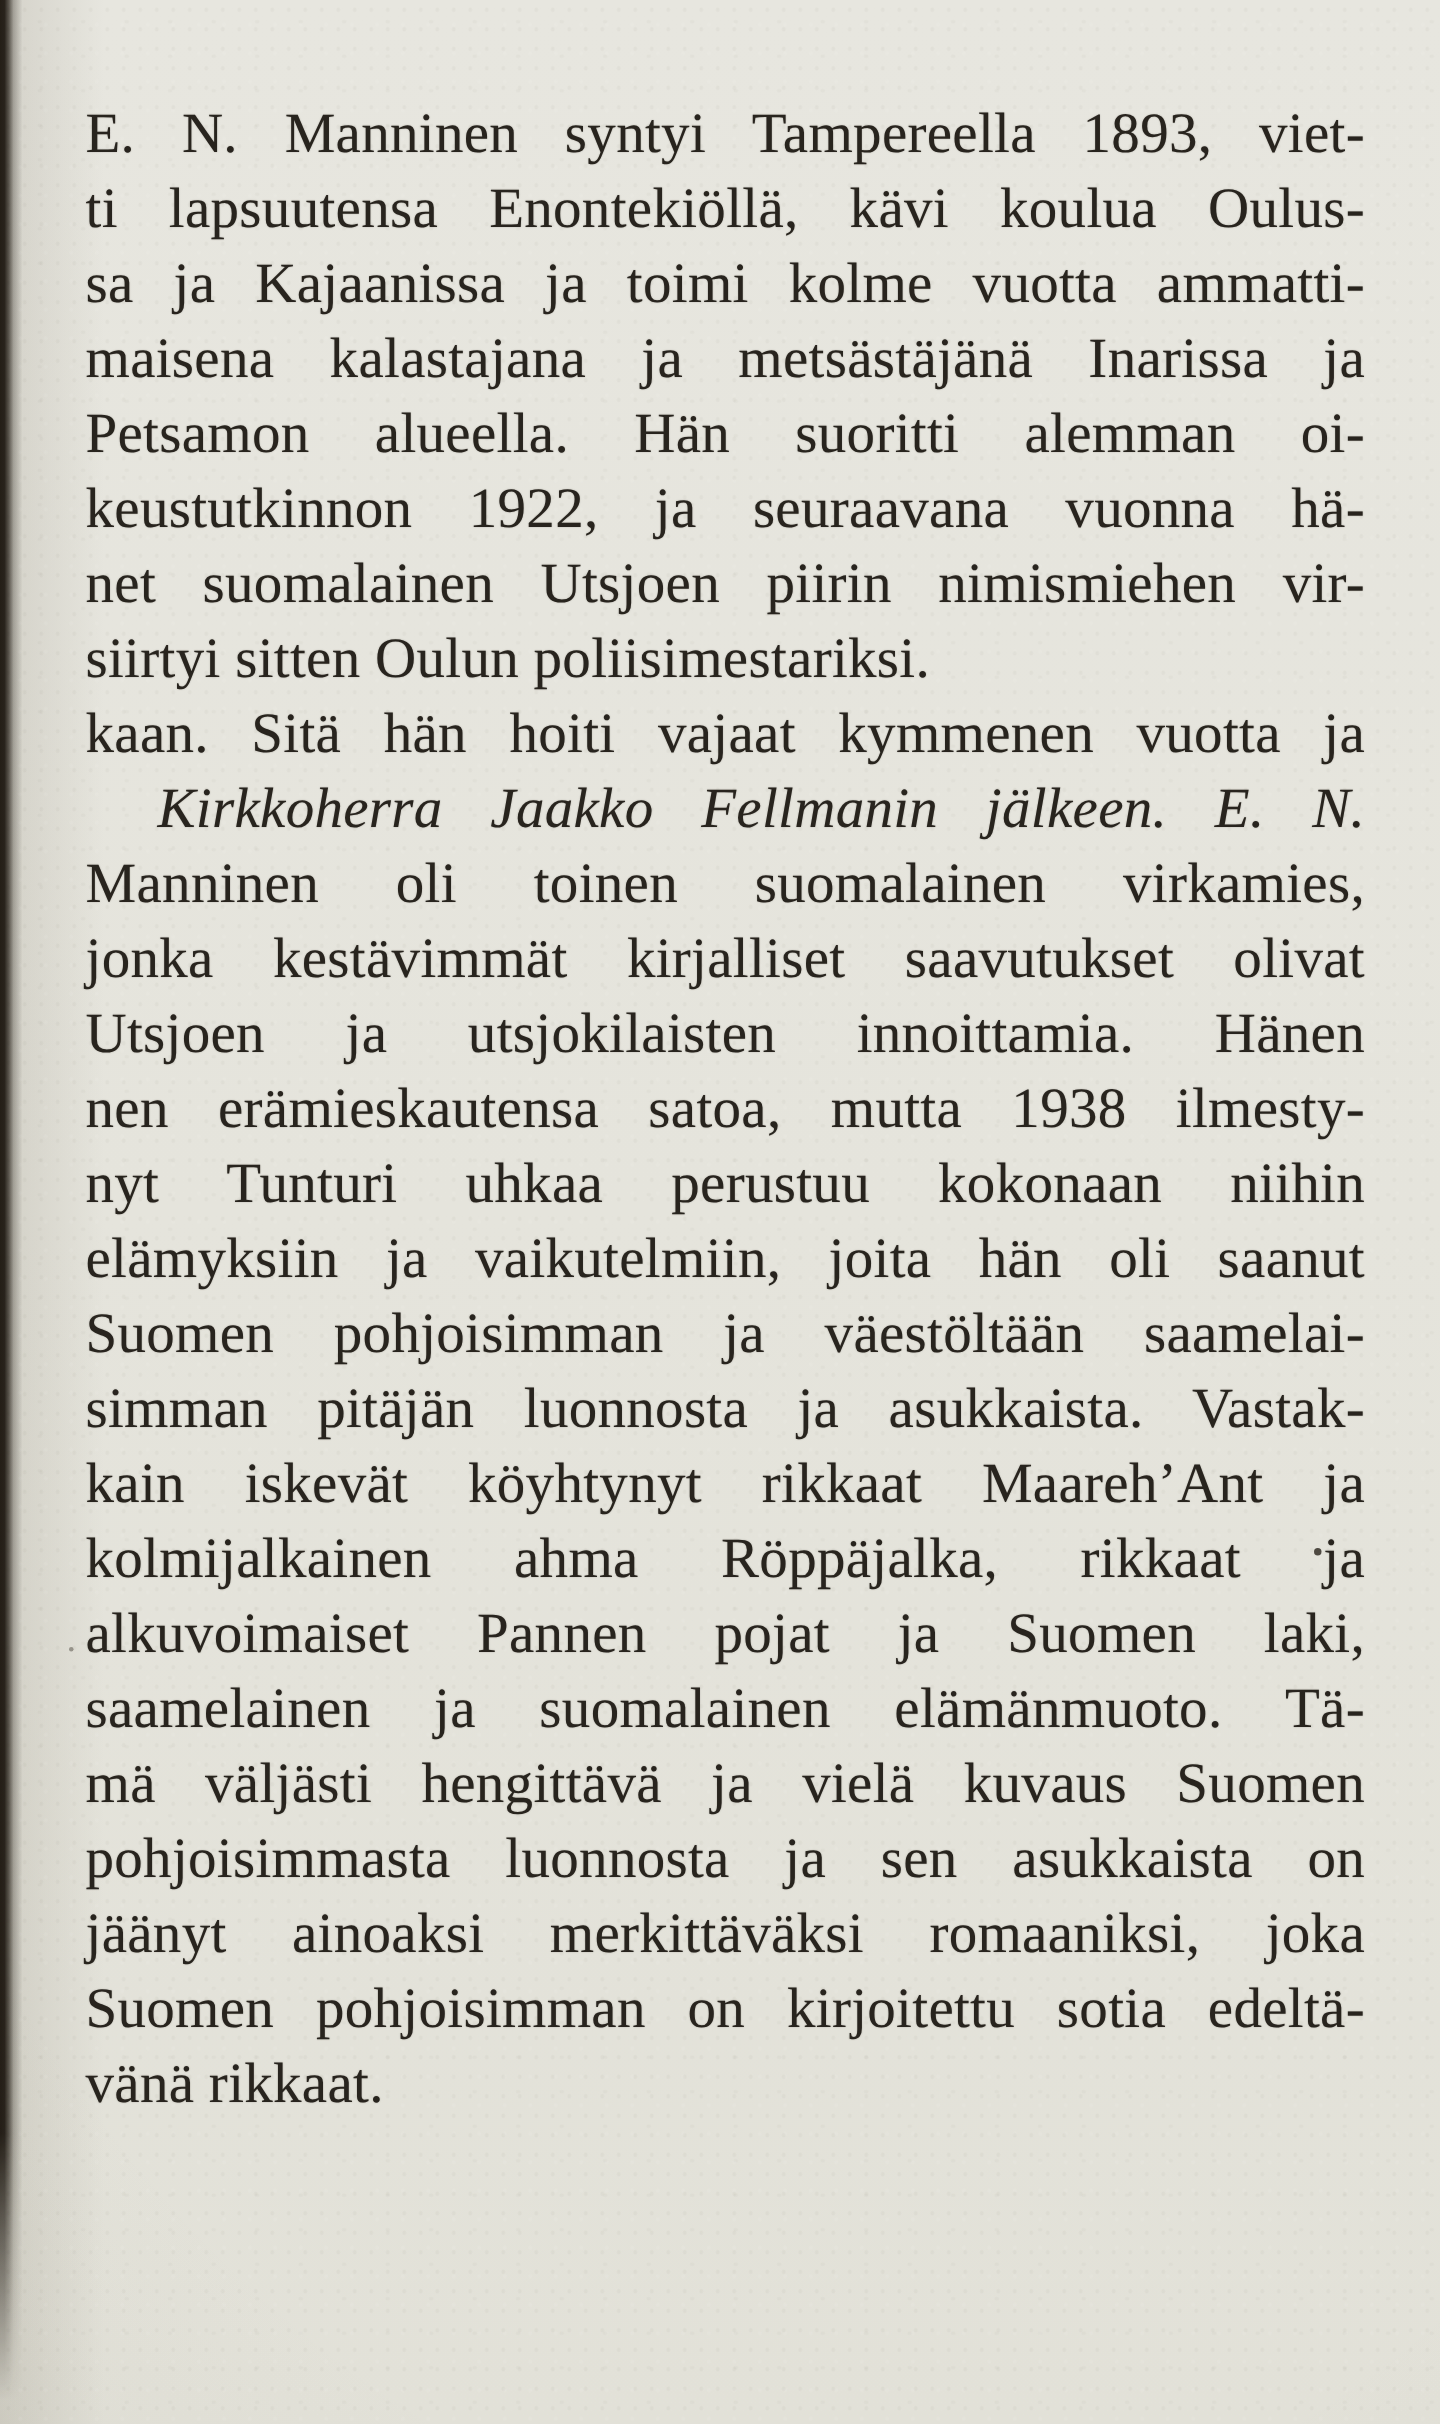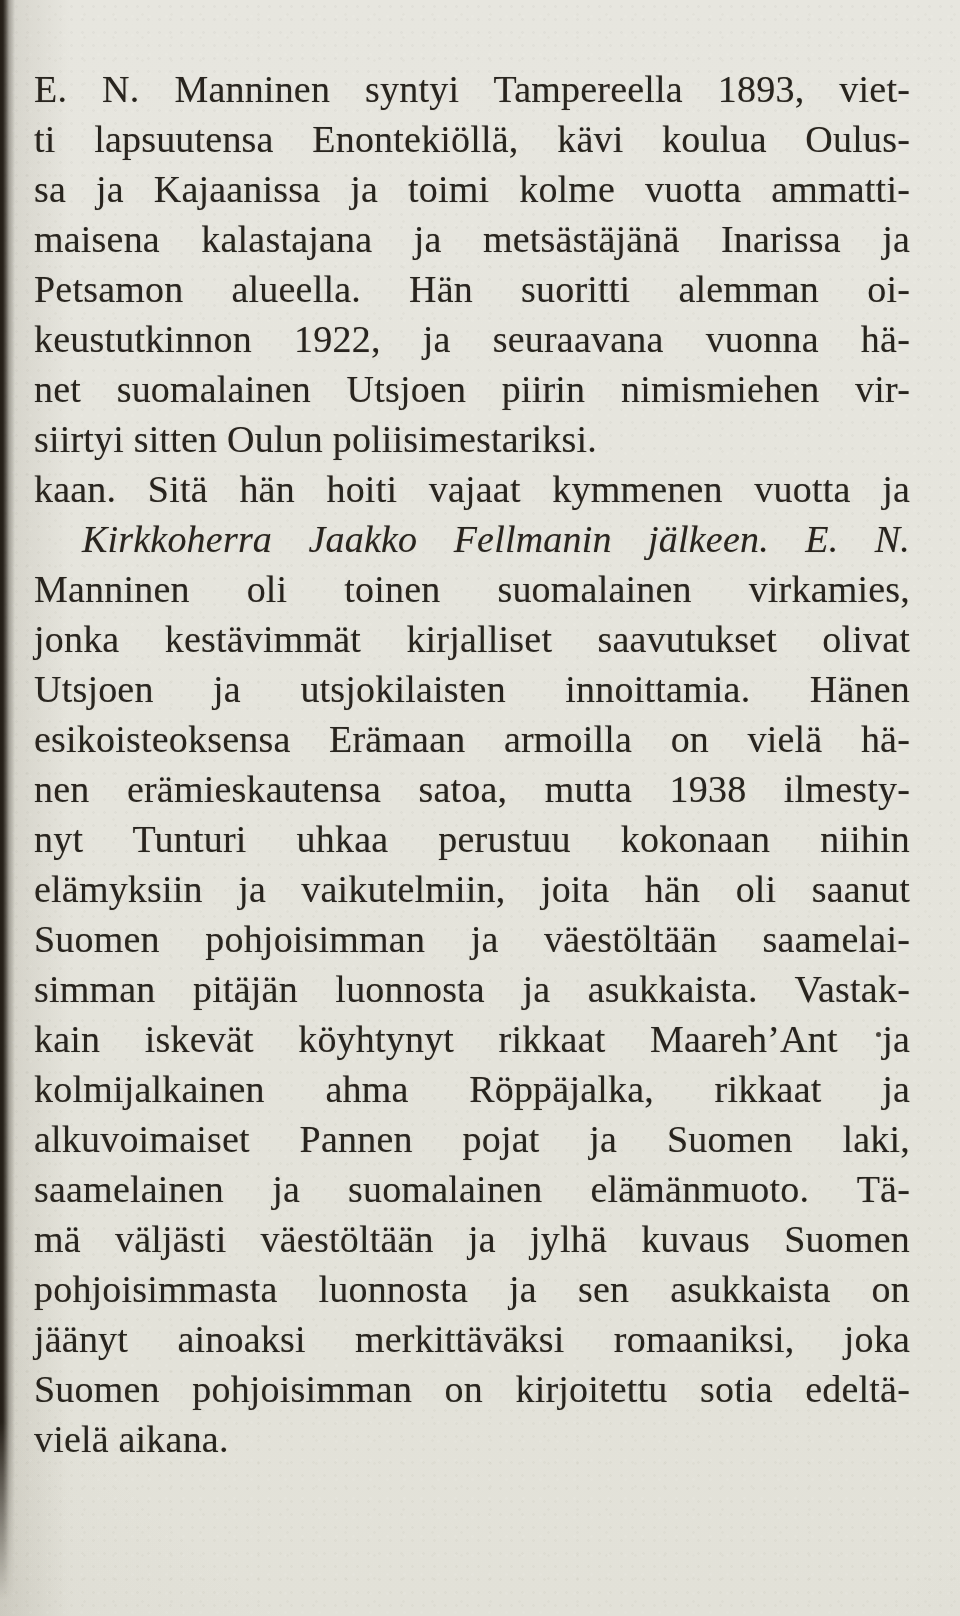--- a/index.html
+++ b/index.html
@@ -64,20 +64,21 @@
   }
   .text-block {
     position: relative;
     padding: 64px 50px 0 34px;
     color: #28241e;
     font-size: 38px;
     line-height: 50px;
     letter-spacing: 0.2px;
     text-shadow: 0 0 1px rgba(45,40,32,0.35);
     z-index: 1;
+    margin-left: 23px;
   }
   .line {
     text-align: justify;
     text-align-last: justify;
     height: 50px;
     white-space: nowrap;
   }
   .line.end {
     text-align-last: left;
     white-space: normal;
@@ -111,29 +112,28 @@
     <div class="line">maisena kalastajana ja metsästäjänä Inarissa ja</div>
     <div class="line">Petsamon alueella. Hän suoritti alemman oi-</div>
     <div class="line">keustutkinnon 1922, ja seuraavana vuonna hä-</div>
     <div class="line">net suomalainen Utsjoen piirin nimismiehen vir-</div>
     <div class="line end">siirtyi sitten Oulun poliisimestariksi.</div>
     <div class="line">kaan. Sitä hän hoiti vajaat kymmenen vuotta ja</div>
     <div class="line indent">Kirkkoherra Jaakko Fellmanin jälkeen. E. N.</div>
     <div class="line">Manninen oli toinen suomalainen virkamies,</div>
     <div class="line">jonka kestävimmät kirjalliset saavutukset olivat</div>
     <div class="line">Utsjoen ja utsjokilaisten innoittamia. Hänen</div>
-    <div class="line">esikoisteoksensa Erämaan armoilla on vielä hä-</div>
     <div class="line">nen erämieskautensa satoa, mutta 1938 ilmesty-</div>
     <div class="line">nyt Tunturi uhkaa perustuu kokonaan niihin</div>
     <div class="line">elämyksiin ja vaikutelmiin, joita hän oli saanut</div>
     <div class="line">Suomen pohjoisimman ja väestöltään saamelai-</div>
     <div class="line">simman pitäjän luonnosta ja asukkaista. Vastak-</div>
     <div class="line">kain iskevät köyhtynyt rikkaat Maareh’Ant ja</div>
     <div class="line">kolmijalkainen ahma Röppäjalka, rikkaat ja</div>
     <div class="line">alkuvoimaiset Pannen pojat ja Suomen laki,</div>
     <div class="line">saamelainen ja suomalainen elämänmuoto. Tä-</div>
-    <div class="line">mä väljästi väestöltään ja jylhä kuvaus Suomen</div>
+    <div class="line">mä väljästi hengittävä ja vielä kuvaus Suomen</div>
     <div class="line">pohjoisimmasta luonnosta ja sen asukkaista on</div>
     <div class="line">jäänyt ainoaksi merkittäväksi romaaniksi, joka</div>
     <div class="line">Suomen pohjoisimman on kirjoitettu sotia edeltä-</div>
-    <div class="line end">vielä aikana.</div>
+    <div class="line end">vänä rikkaat.</div>
   </div>
 </div>
 
 </body></html>

